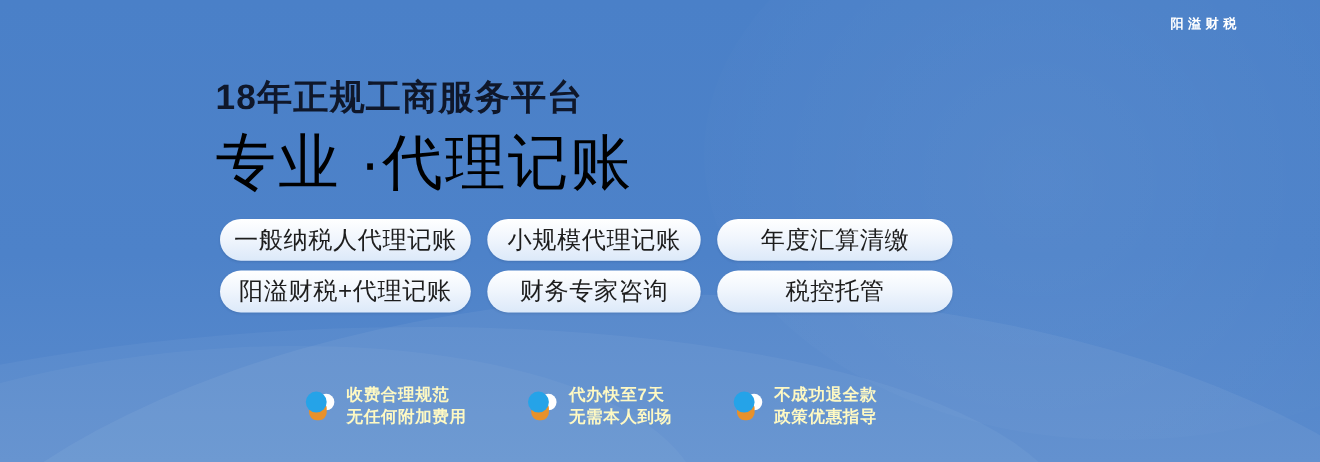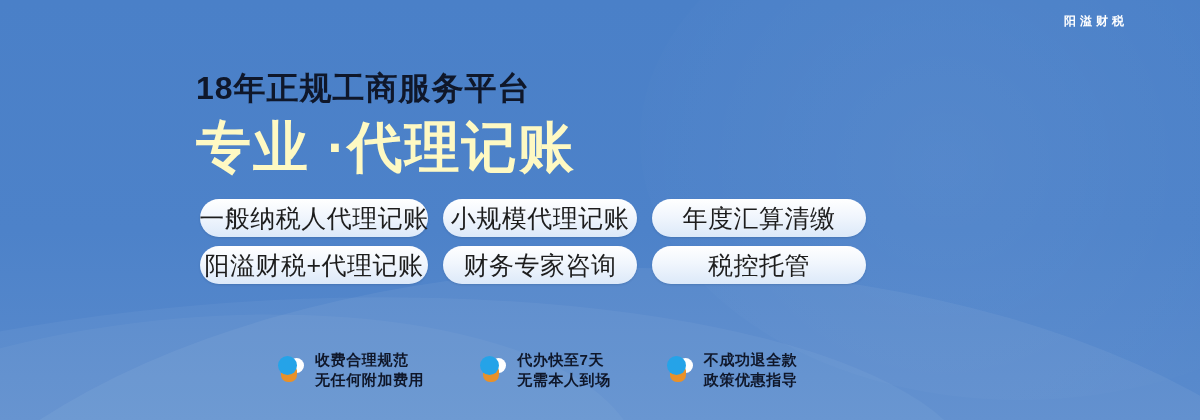--- a/index.html
+++ b/index.html
@@ -111,24 +111,24 @@
   .eyebrow {
     color: #0f172a;
     font-size: 32px;
     line-height: 1;
     font-weight: 700;
     letter-spacing: 1px;
     white-space: nowrap;
   }
   .headline {
     margin-top: 16px;
-    color: #fef9c3;
+    color: #000000;
     font-size: 55px;
     line-height: 1;
-    font-weight: 700;
+    font-weight: 400;
     letter-spacing: 2px;
     white-space: nowrap;
   }
 
   
   .pill-grid {
     position: absolute;
     left: 200px;
     top: 199px;
   }
@@ -136,21 +136,21 @@
     display: flex;
     gap: 15px;
   }
   .pill-row + .pill-row { margin-top: 9px; }
 
   .pill {
     height: 38px;
     border-radius: 19px;
     background: linear-gradient(180deg, #ffffff 0%, #f1f6fd 45%, #dce9f9 100%);
     color: #1d1d1d;
-    font-size: 25px;
+    font-size: 22px;
     font-weight: 500;
     letter-spacing: 0.5px;
     display: flex;
     align-items: center;
     justify-content: center;
     box-shadow: 0 1px 2px rgba(20,50,90,0.18);
     cursor: pointer;
     white-space: nowrap;
   }
   .pill.w1 { width: 228px; }
@@ -198,21 +198,21 @@
   .feat-icon .dot {
     position: absolute;
     left: 2px;
     top: 3px;
     width: 19px;
     height: 19px;
     border-radius: 50%;
     background: #25a3e8;
   }
   .feat-text {
-    color: #0f172a;
+    color: #fef9c3;
     font-size: 15px;
     font-weight: 700;
     line-height: 20px;
     letter-spacing: 0.6px;
     white-space: nowrap;
   }
 </style>
 </head>
 <body>
 

